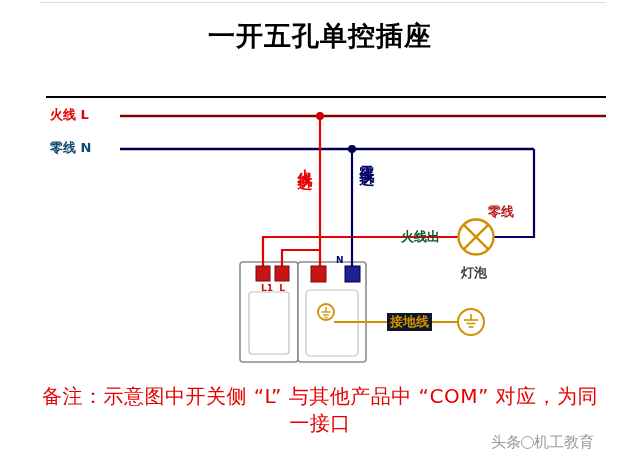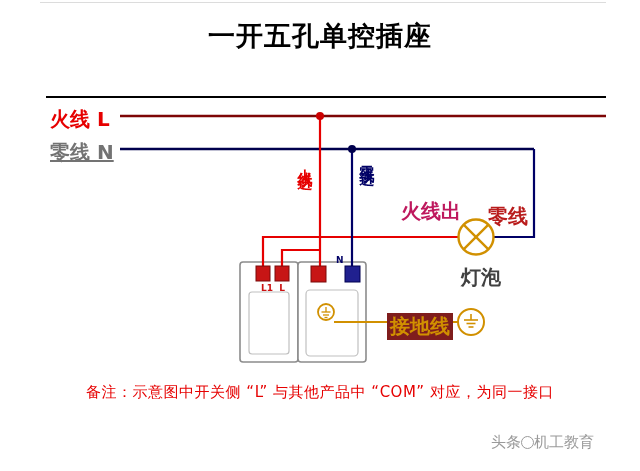--- a/index.html
+++ b/index.html
@@ -6,37 +6,37 @@
   body { background:#fff; font-family:"DejaVu Sans", sans-serif; }
   .page {
     position:relative; width:572px; height:471px; background:#ffffff;
     overflow:hidden; margin:0 auto;
   }
   .hairline { position:absolute; top:2px; left:6px; width:628px; height:1px; background:#dcdcdc; }
   .title { position:absolute; left:0; width:100%; text-align:center; font-weight:bold; color:#000; }
   .title1 { top:18px; font-size:27px; letter-spacing:1px; }
   .title2 { top:52px; font-size:25px; letter-spacing:0.5px; }
   .divider { position:absolute; top:96px; left:12px; width:616px; height:2px; background:#000; }
-  .lbl { position:absolute; font-weight:bold; font-size:20px; white-space:nowrap; }
+  .lbl { position:absolute; font-weight:bold; font-size:13px; white-space:nowrap; }
   .lbl-live   { top:106px; left:16px; color:#e60000; }
-  .lbl-neutral{ top:139px; left:16px; color:#737373;text-decoration:underline; }
+  .lbl-neutral{ top:139px; left:16px; color:#0c4a6e; }
   .vlabel { position:absolute; writing-mode:vertical-rl; text-orientation:upright;
             font-weight:bold; font-size:15px; letter-spacing:3px; }
   .vl-livein    { top:157px; left:261px; color:#e60000; }
   .vl-neutralin { top:153px; left:323px; color:#000066; }
-  .lbl-liveout { top:198px; left:367px; color:#be185d; }
+  .lbl-liveout { top:228px; left:367px; color:#14532d; }
   .lbl-nwire   { top:191px; left:454px; color:#b91c1c;margin-top:12px; }
   .lbl-bulb    { top:264px; left:427px; color:#404040; }
-  .lbl-ground  { top:313px; left:353px; color:#d19000; background:#7f1d1d; padding:0 3px; }
+  .lbl-ground  { top:313px; left:353px; color:#d19000; background:#0f172a; padding:0 3px; }
   .tlabel { position:absolute; font-weight:bold; font-size:9px; text-align:center; }
   .t-l1 { top:283px; left:224px; width:18px; color:#cc1111; }
   .t-l  { top:283px; left:241px; width:14px; color:#cc1111; }
   .t-n  { top:255px; left:302px; color:#000066; }
   .note { position:absolute; top:383px; left:0; width:100%; text-align:center;
-          color:#e60000; font-size:15px; letter-spacing:0.5px; }
+          color:#e60000; font-size:20px; letter-spacing:0.5px; }
   .watermark { position:absolute; top:433px; right:12px; display:flex; align-items:center;
                gap:0; color:#9a9a9a; font-size:15px; }
   .wm-logo { display:inline-block; width:13px; height:13px; border:1.5px solid #9a9a9a;
              border-radius:50%; }
   svg.wires { position:absolute; top:0; left:0; }
 </style>
 </head>
 <body>
 
 <div class="page">

